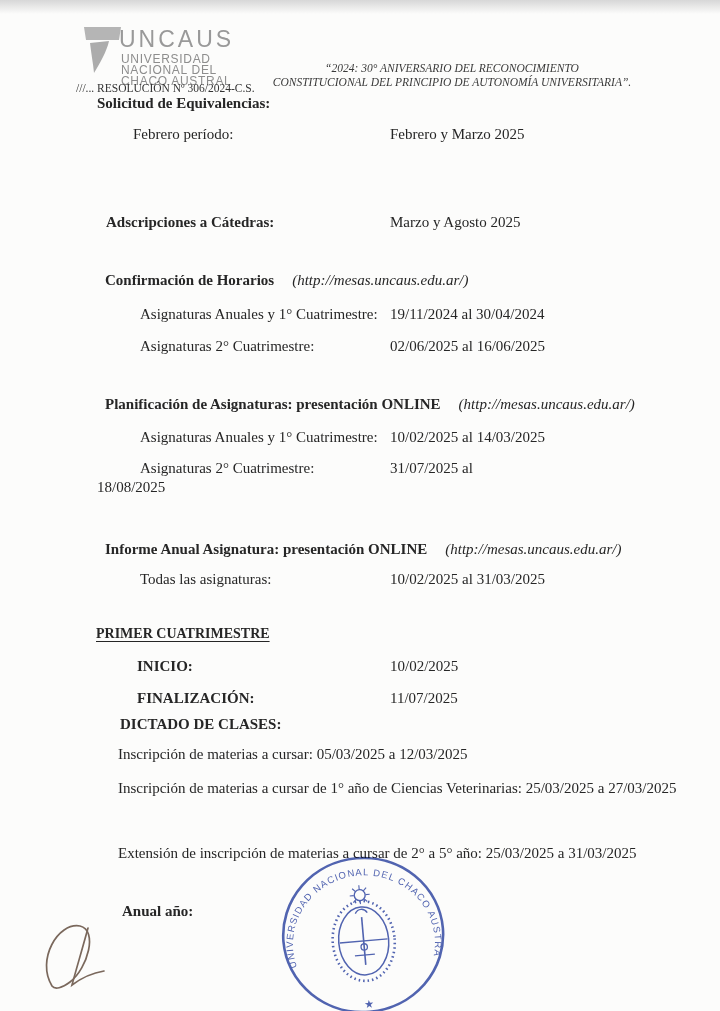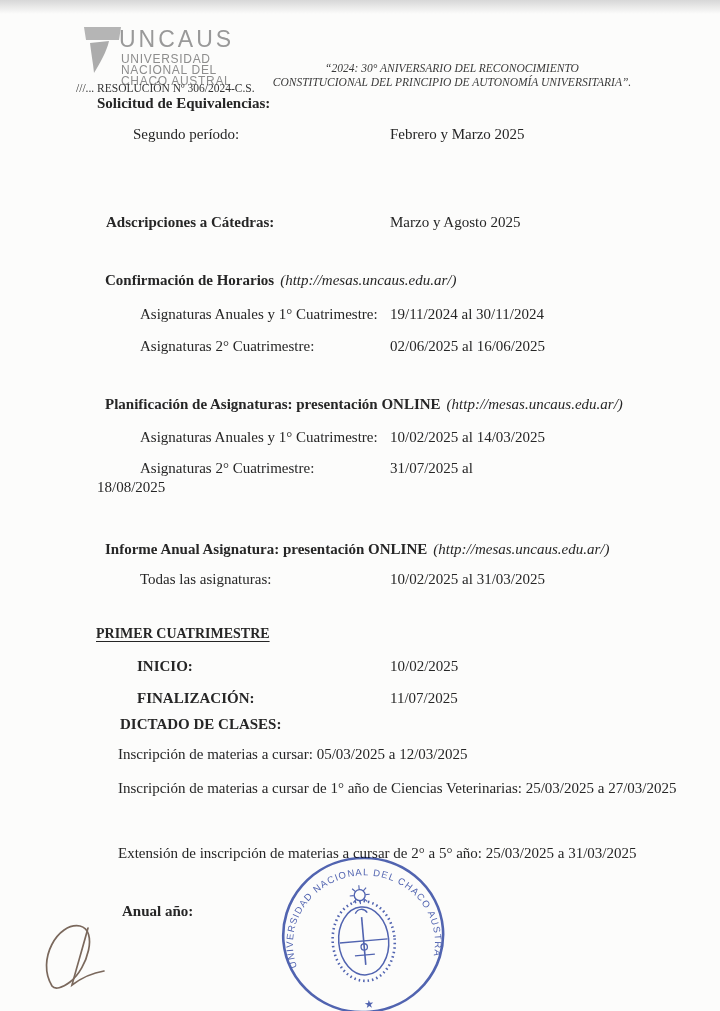--- a/index.html
+++ b/index.html
@@ -9,21 +9,21 @@
     font-family:"Liberation Serif", serif;
     color:#262626;
   }
   .top-edge{position:absolute;top:0;left:0;width:720px;height:14px;
     background:linear-gradient(#d7d7d7, rgba(255,255,255,0));}
   .abs{position:absolute;white-space:nowrap;text-align:right;}
   .row{position:absolute;left:0;width:720px;height:22px;font-size:15px;text-align:center;}
   .row .lbl{position:absolute;top:0;white-space:nowrap;}
   .row .val{position:absolute;top:0;left:390px;white-space:nowrap;}
   .b{font-weight:bold;}
-  .url{font-style:italic;font-weight:normal;margin-left:6px;}
+  .url{font-style:italic;font-weight:normal;margin-left:18px;}
   .underline{text-decoration:underline;text-underline-offset:3px;}
   
   .logo-acronym{left:119px;top:26px;font-family:"Liberation Sans",sans-serif;
     font-size:23px;letter-spacing:3px;color:#999;font-weight:400;}
   .logo-sub{left:121px;font-family:"Liberation Sans",sans-serif;font-size:12px;
     letter-spacing:.7px;color:#8d8d8d;}
   .resolution{left:76px;top:82px;font-size:11.5px;color:#333;}
   .motto{left:272px;top:62px;width:360px;text-align:center;font-size:11.5px;
     font-style:italic;color:#3a3a3a;line-height:13.5px;white-space:normal;}
   .stamp-wrap{position:absolute;left:277px;top:847px;width:172px;height:172px;
@@ -50,35 +50,35 @@
 
   <div class="abs motto">
     <span>“2024: 30° ANIVERSARIO DEL RECONOCIMIENTO</span><br>
     <span>CONSTITUCIONAL DEL PRINCIPIO DE AUTONOMÍA UNIVERSITARIA”.</span>
   </div>
 
   <div class="row" style="top:95px">
     <span class="lbl b" style="left:97px">Solicitud de Equivalencias:</span>
   </div>
   <div class="row" style="top:126px">
-    <span class="lbl" style="left:133px">Segundo período:</span>
+    <span class="lbl" style="left:133px">Febrero período:</span>
     <span class="val">Febrero y Marzo 2025</span>
   </div>
 
   <div class="row" style="top:214px">
     <span class="lbl b" style="left:106px">Adscripciones a Cátedras:</span>
     <span class="val">Marzo y Agosto 2025</span>
   </div>
 
   <div class="row" style="top:272px">
     <span class="lbl" style="left:105px"><span class="b">Confirmación de Horarios</span><span class="url">(http://mesas.uncaus.edu.ar/)</span></span>
   </div>
   <div class="row" style="top:306px">
     <span class="lbl" style="left:140px">Asignaturas Anuales y 1° Cuatrimestre:</span>
-    <span class="val">19/11/2024 al 30/11/2024</span>
+    <span class="val">19/11/2024 al 30/04/2024</span>
   </div>
   <div class="row" style="top:338px">
     <span class="lbl" style="left:140px">Asignaturas 2° Cuatrimestre:</span>
     <span class="val">02/06/2025 al 16/06/2025</span>
   </div>
 
   <div class="row" style="top:396px">
     <span class="lbl" style="left:105px"><span class="b">Planificación de Asignaturas: presentación ONLINE</span><span class="url">(http://mesas.uncaus.edu.ar/)</span></span>
   </div>
   <div class="row" style="top:429px">

